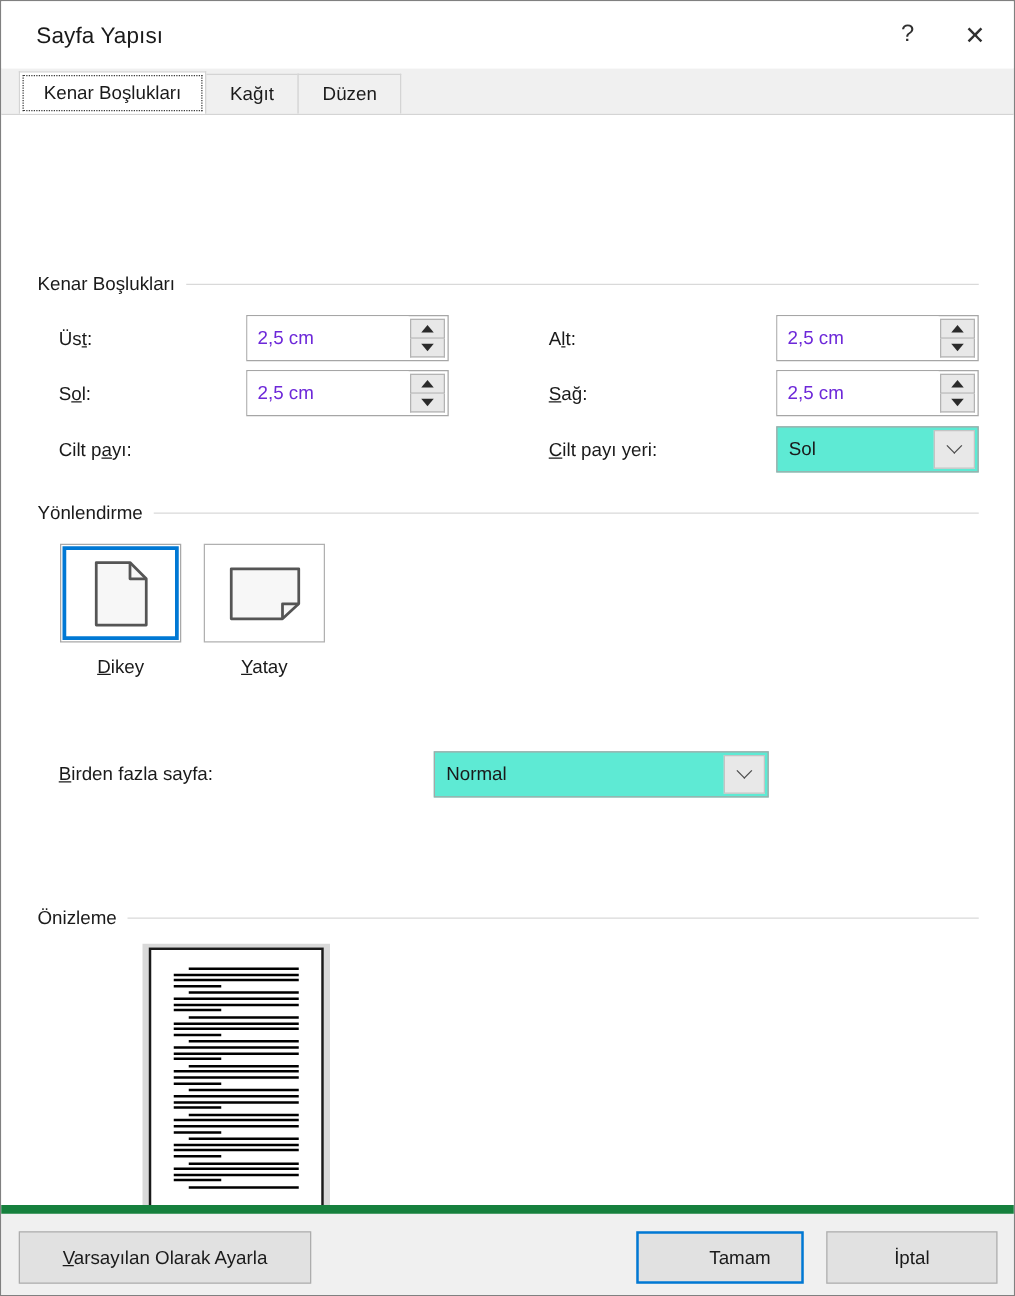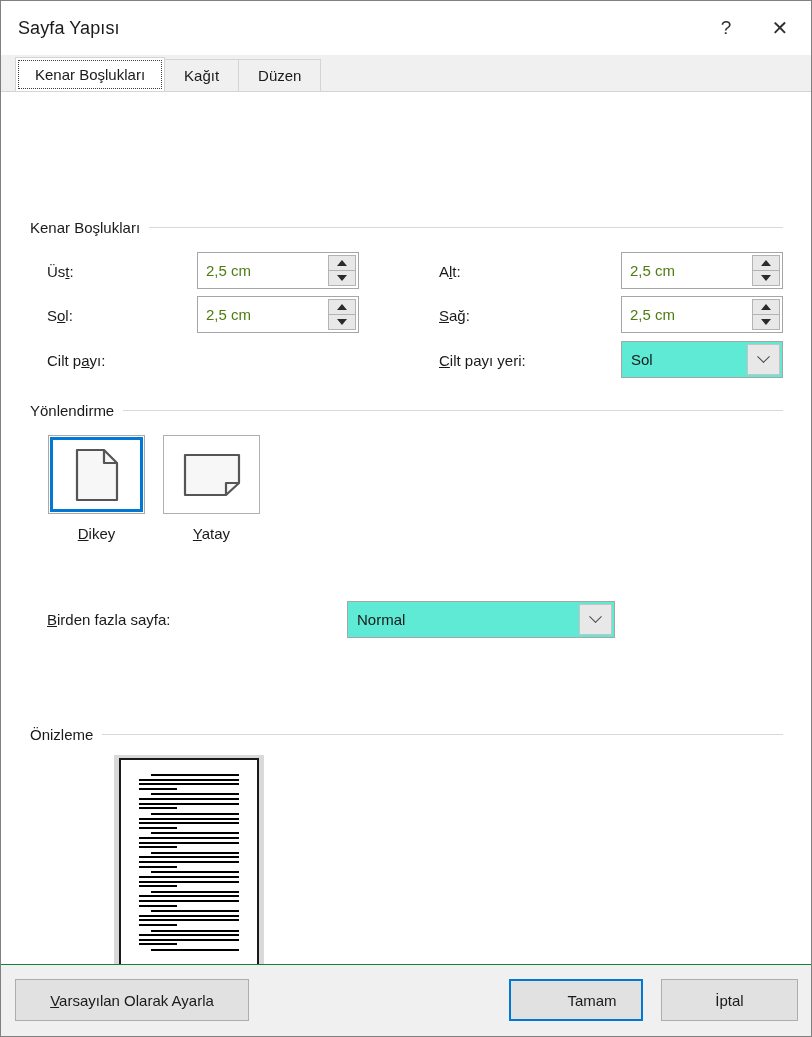--- a/index.html
+++ b/index.html
@@ -26,21 +26,21 @@
   .titlebar {
     height: 54px;
     background: #ffffff;
     display: flex; align-items: center;
     flex: 0 0 auto;
     position: relative;
   }
   .title-text {
     font-size: 18px;
     color: #1a1a1a;
-    padding-left: 17px;
+    padding-left: 28px;
     letter-spacing: 0.1px;
   }
   .titlebar-spacer { flex: 1 1 auto; }
   .tb-btn {
     width: 46px; height: 100%;
     display: flex; align-items: center; justify-content: center;
     font-size: 19px; color: #303030;
     background: transparent;
     border: none; cursor: default;
     font-family: "Liberation Sans", sans-serif;
@@ -117,21 +117,21 @@
     position: absolute;
     height: 37px;
     background: #ffffff;
     border: 1px solid #a6a6a6;
     display: flex; align-items: stretch;
   }
   .spinbox .value {
     flex: 1 1 auto;
     display: flex; align-items: center;
     padding-left: 8px;
-    font-size: 15px; color: #4d7c0f;
+    font-size: 15px; color: #6d28d9;
     background: #ffffff;
     border: none; outline: none;
     font-family: "Liberation Sans", sans-serif;
   }
   .spin-btns {
     width: 29px; flex: 0 0 29px;
     display: flex; flex-direction: column;
     border-left: 1px solid #ffffff;
     margin: 2px 2px 2px 0;
   }
@@ -213,21 +213,21 @@
     border: 2px solid #1a1a1a;
     overflow: hidden;
   }
   .pv-line { position: absolute; background: #000000; height: 2px; }
 
   
   .footer {
     flex: 0 0 auto;
     height: 72px;
     background: #f0f0f0;
-    border-top: 1px solid #15803d;
+    border-top: 7px solid #15803d;
     position: relative;
     text-align: right;
   }
   .btn {
     position: absolute;
     background: #e1e1e1;
     border: 1px solid #adadad;
     font-size: 15px;
     color: #1a1a1a;
     display: flex; align-items: center; justify-content: center;

